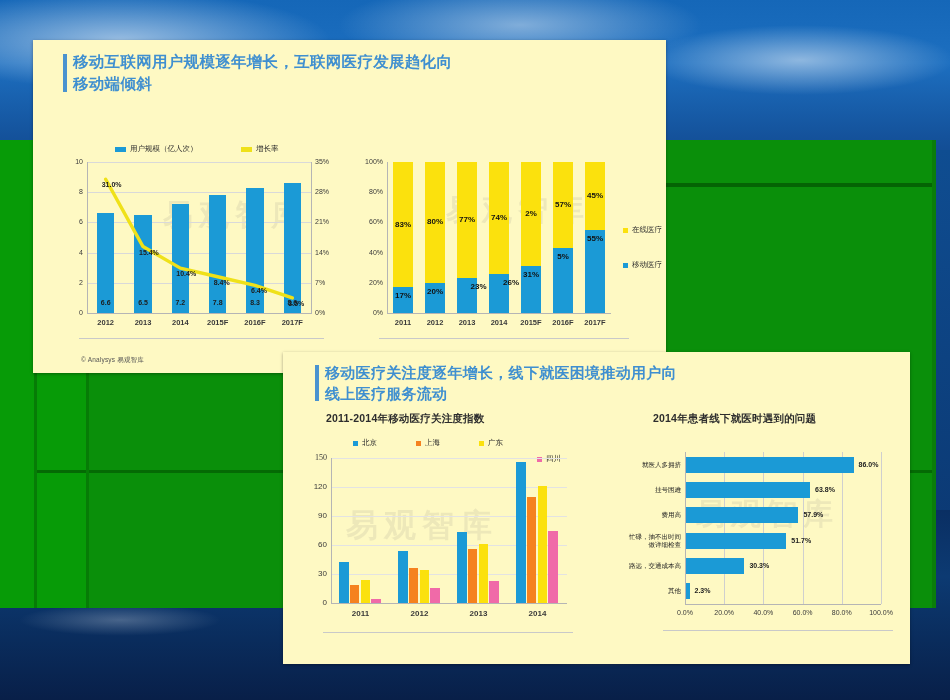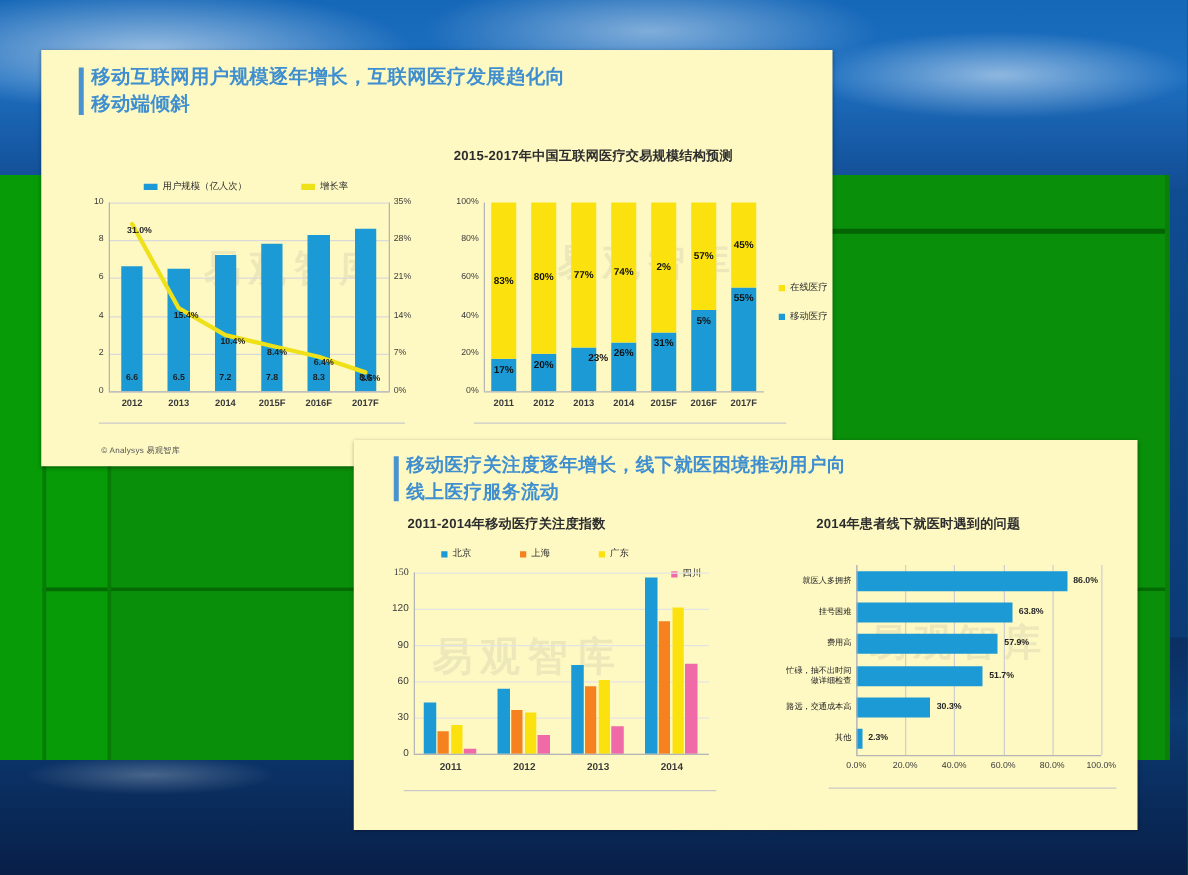--- a/index.html
+++ b/index.html
@@ -102,21 +102,20 @@
   <div class="green-col-b"></div>
   <div class="green-edge-right"></div>
 </div>
 
 <div class="card" id="card-top">
   <div class="title-bar"></div>
   <div class="card-title">移动互联网用户规模逐年增长，互联网医疗发展趋化向
 移动端倾斜</div>
 
 
-  <div class="chart-title" style="left:330px;top:78px;">2015-2017年中国互联网医疗交易规模结构预测</div>
 
   <div class="chart-box" id="chart1" style="left:10px;top:100px;width:305px;height:200px;">
     <div class="wm" style="left:120px;top:55px;font-size:30px;">易观智库</div>
 
     <div class="legend" style="left:72px;top:4px;">
       <span class="swatch" style="background:#1b9ad6;"></span>
       <span>用户规模（亿人次）</span>
     </div>
     <div class="legend" style="left:198px;top:4px;">
       <span class="swatch" style="background:#efe119;"></span>
@@ -204,21 +203,21 @@
         <div class="bar" style="left:74.08px;top:142.8px;width:19.84px;height:30.200000000000003px;background:#1b9ad6;"></div>
         <div class="bar" style="left:74.08px;top:22px;width:19.84px;height:120.80000000000001px;background:#fbe10d;"></div>
         <div class="stack-lbl" style="left:74.08px;top:146.8px;width:19.84px;">20%</div>
         <div class="stack-lbl" style="left:74.08px;top:77.4px;width:19.84px;">80%</div>
         <div class="bar" style="left:106.08px;top:138.26999999999998px;width:19.84px;height:34.730000000000004px;background:#1b9ad6;"></div>
         <div class="bar" style="left:106.08px;top:22px;width:19.84px;height:116.27px;background:#fbe10d;"></div>
         <div class="stack-lbl" style="left:106.08px;top:142.26999999999998px;width:43px;">23%</div>
         <div class="stack-lbl" style="left:106.08px;top:75.13499999999999px;width:19.84px;">77%</div>
         <div class="bar" style="left:138.08px;top:133.74px;width:19.84px;height:39.26px;background:#1b9ad6;"></div>
         <div class="bar" style="left:138.08px;top:22px;width:19.84px;height:111.74px;background:#fbe10d;"></div>
-        <div class="stack-lbl" style="left:138.08px;top:137.74px;width:19.84px;">26%</div>
+        <div class="stack-lbl" style="left:138.08px;top:137.74px;width:19.84px;padding-left:12px;">26%</div>
         <div class="stack-lbl" style="left:138.08px;top:72.87px;width:19.84px;">74%</div>
         <div class="bar" style="left:170.08px;top:126.19px;width:19.84px;height:46.81px;background:#1b9ad6;"></div>
         <div class="bar" style="left:170.08px;top:22px;width:19.84px;height:104.19px;background:#fbe10d;"></div>
         <div class="stack-lbl" style="left:170.08px;top:130.19px;width:19.84px;">31%</div>
         <div class="stack-lbl" style="left:170.08px;top:69.095px;width:19.84px;">2%</div>
         <div class="bar" style="left:202.08px;top:108.07000000000001px;width:19.84px;height:64.92999999999999px;background:#1b9ad6;"></div>
         <div class="bar" style="left:202.08px;top:22px;width:19.84px;height:86.07px;background:#fbe10d;"></div>
         <div class="stack-lbl" style="left:202.08px;top:112.07000000000001px;width:19.84px;">5%</div>
         <div class="stack-lbl" style="left:202.08px;top:60.035px;width:19.84px;">57%</div>
         <div class="bar" style="left:234.08px;top:89.94999999999999px;width:19.84px;height:83.05000000000001px;background:#1b9ad6;"></div>
@@ -232,21 +231,21 @@
         <div class="tick-x" style="left:100px;top:178px;width:32px;">2013</div>
         <div class="tick-x" style="left:132px;top:178px;width:32px;">2014</div>
         <div class="tick-x" style="left:164px;top:178px;width:32px;">2015F</div>
         <div class="tick-x" style="left:196px;top:178px;width:32px;">2016F</div>
         <div class="tick-x" style="left:228px;top:178px;width:32px;">2017F</div>
       </div>
     <div class="legend" style="left:272px;top:85px;">
       <span class="swatch sq" style="background:#fbe10d;"></span>
       <span>在线医疗</span>
     </div>
-    <div class="legend" style="left:272px;top:108px;">
+    <div class="legend" style="left:272px;top:120px;">
       <span class="swatch sq" style="background:#1b9ad6;"></span>
       <span>移动医疗</span>
     </div>
     <div class="axis-line" style="left:36px;top:22px;width:1px;height:151px;"></div>
     <div class="axis-line" style="left:36px;top:173px;width:224px;height:1px;"></div>
     <div class="hr" style="left:28px;top:198px;width:250px;"></div>
   </div>
 
   <div class="foot">© Analysys 易观智库</div>
   <div class="foot-dot">▪</div>

